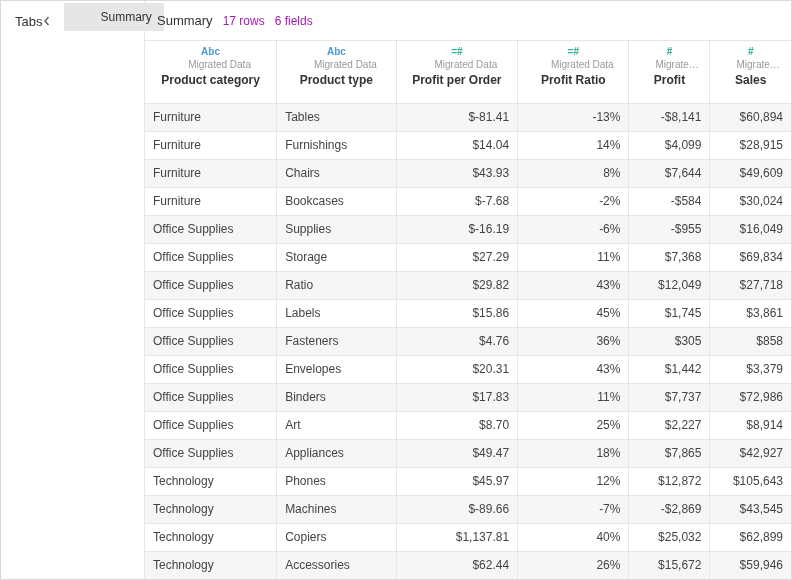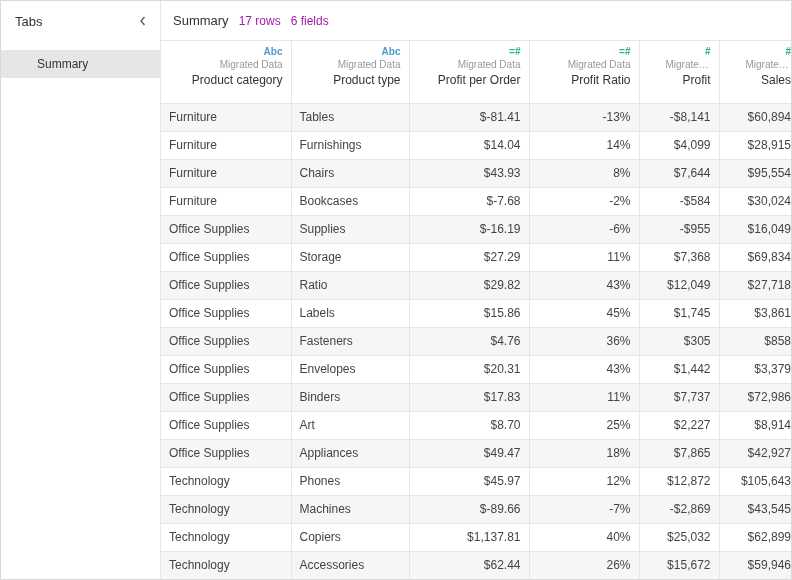--- a/index.html
+++ b/index.html
@@ -8,26 +8,25 @@
     font-size: 12px;
     color: #333;
     background: #fff;
     width: 792px;
     height: 580px;
     overflow: hidden;
     border: 1px solid #d9d9d9;
   }
   .layout { display: flex; height: 100%; }
   .sidebar {
-    width: 160px;
+    width: 144px;
     border-right: 1px solid #e6e6e6;
     background: #fff;
     display: flex;
-    flex-direction: column;
-    gap: 7px;
+    flex-direction: row;
   }
   .sidebar-header {
     display: flex;
     align-items: center;
     justify-content: space-between;
     padding: 10px 12px 10px 14px;
     height: 40px;
     color: #333;
     font-size: 13px;
   }
@@ -79,21 +78,21 @@
     table-layout: fixed;
   }
   th, td {
     border-right: 1px solid #e6e6e6;
     border-bottom: 1px solid #e6e6e6;
     padding: 0;
   }
   th:last-child, td:last-child { border-right: none; }
   thead th {
     background: #fff;
-    text-align: right;
+    text-align: center;
     vertical-align: top;
     height: 62px;
     font-weight: 400;
   }
   .col-head {
     padding: 6px 8px 6px 8px;
   }
   .type-icon {
     font-size: 10px;
     line-height: 1;
@@ -107,21 +106,21 @@
     font-size: 10px;
     margin-bottom: 3px;
     white-space: nowrap;
     overflow: hidden;
     text-overflow: ellipsis;
     padding-left: 18px;
   }
   .col-name {
     color: #333;
     font-size: 12px;
-    font-weight: 400;
+    font-weight: 700;
   }
   tbody td {
     height: 28px;
     padding: 0 8px;
     font-size: 12px;
     color: #444;
     white-space: nowrap;
   }
   tbody tr:nth-child(odd) td { background: #f6f6f6; }
   tbody tr:nth-child(even) td { background: #fff; }
@@ -235,21 +234,21 @@
               <td class="txt-right">14%</td>
               <td class="txt-right">$4,099</td>
               <td class="txt-right">$28,915</td>
             </tr>
             <tr>
               <td class="txt-left">Furniture</td>
               <td class="txt-left">Chairs</td>
               <td class="txt-right">$43.93</td>
               <td class="txt-right">8%</td>
               <td class="txt-right">$7,644</td>
-              <td class="txt-right">$95,554</td>
+              <td class="txt-right">$49,609</td>
             </tr>
             <tr>
               <td class="txt-left">Furniture</td>
               <td class="txt-left">Bookcases</td>
               <td class="txt-right">$-7.68</td>
               <td class="txt-right">-2%</td>
               <td class="txt-right">-$584</td>
               <td class="txt-right">$30,024</td>
             </tr>
             <tr>

